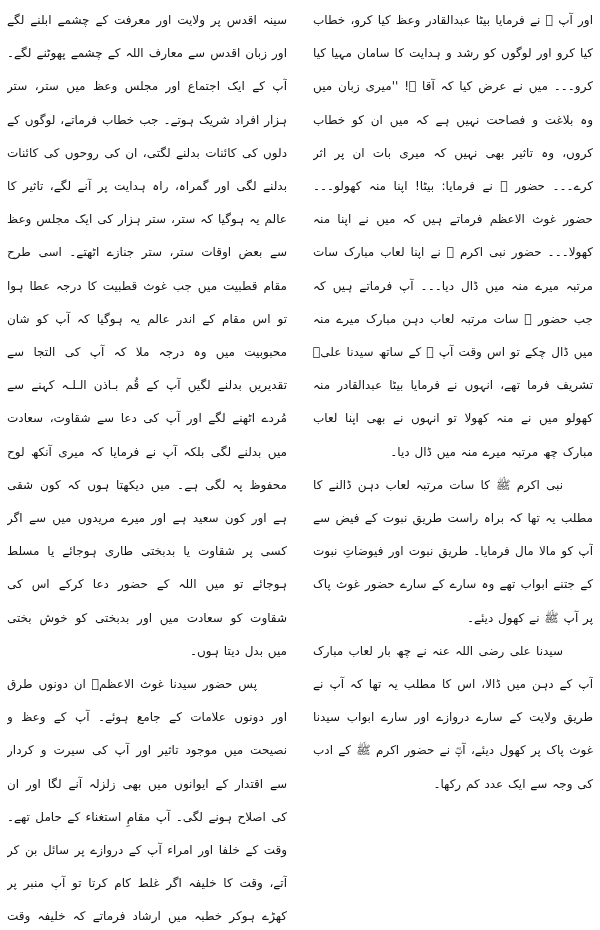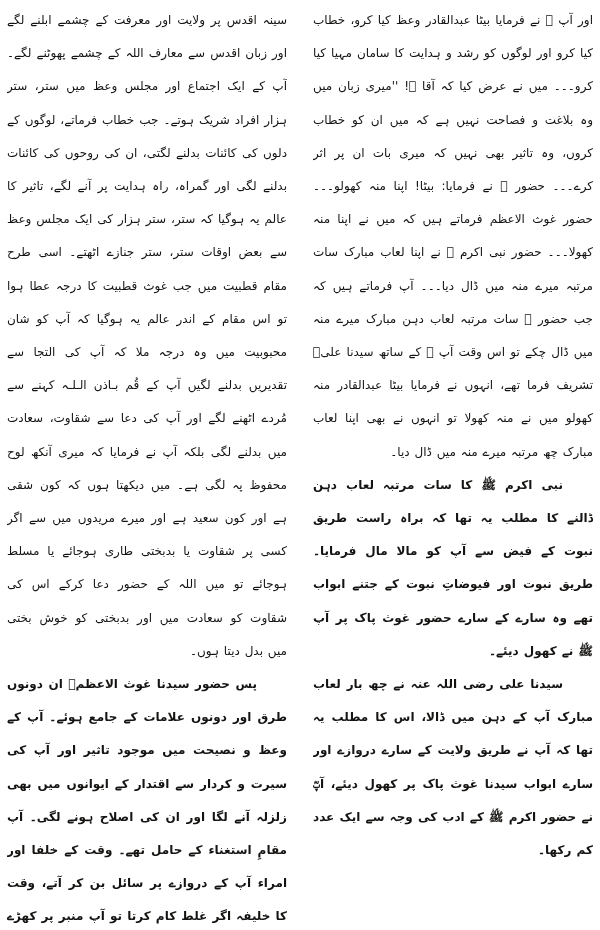--- a/index.html
+++ b/index.html
@@ -35,21 +35,20 @@
     margin: 0;
     font-size: 12px;
     line-height: 33.2px;
     text-align: justify;
     text-justify: inter-word;
     word-spacing: 1px;
     letter-spacing: 0;
   }
   .column p.indent {
     text-indent: 30px;
-    font-weight: bold;
   }
 </style>
 </head>
 <body>
 
 <div class="page">
   <div class="columns">
 
     <section class="column">
       <p>اور آپ ﷺ نے فرمایا بیٹا عبدالقادر وعظ کیا کرو، خطاب کیا کرو اور لوگوں کو رشد و ہدایت کا سامان مہیا کیا کرو۔۔۔ میں نے عرض کیا کہ آقا ﷺ! ''میری زبان میں وہ بلاغت و فصاحت نہیں ہے کہ میں ان کو خطاب کروں، وہ تاثیر بھی نہیں کہ میری بات ان پر اثر کرے۔۔۔ حضور ﷺ نے فرمایا: بیٹا! اپنا منہ کھولو۔۔۔ حضور غوث الاعظم فرماتے ہیں کہ میں نے اپنا منہ کھولا۔۔۔ حضور نبی اکرم ﷺ نے اپنا لعاب مبارک سات مرتبہ میرے منہ میں ڈال دیا۔۔۔ آپ فرماتے ہیں کہ جب حضور ﷺ سات مرتبہ لعاب دہن مبارک میرے منہ میں ڈال چکے تو اس وقت آپ ﷺ کے ساتھ سیدنا علیؑ تشریف فرما تھے، انہوں نے فرمایا بیٹا عبدالقادر منہ کھولو میں نے منہ کھولا تو انہوں نے بھی اپنا لعاب مبارک چھ مرتبہ میرے منہ میں ڈال دیا۔</p>

